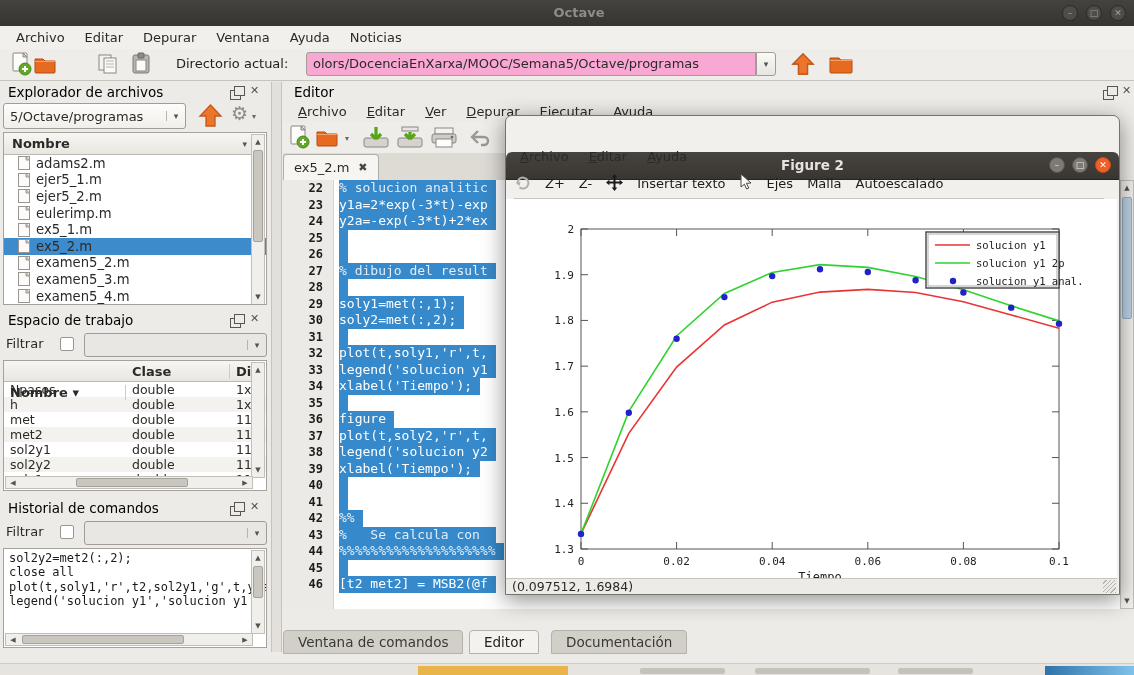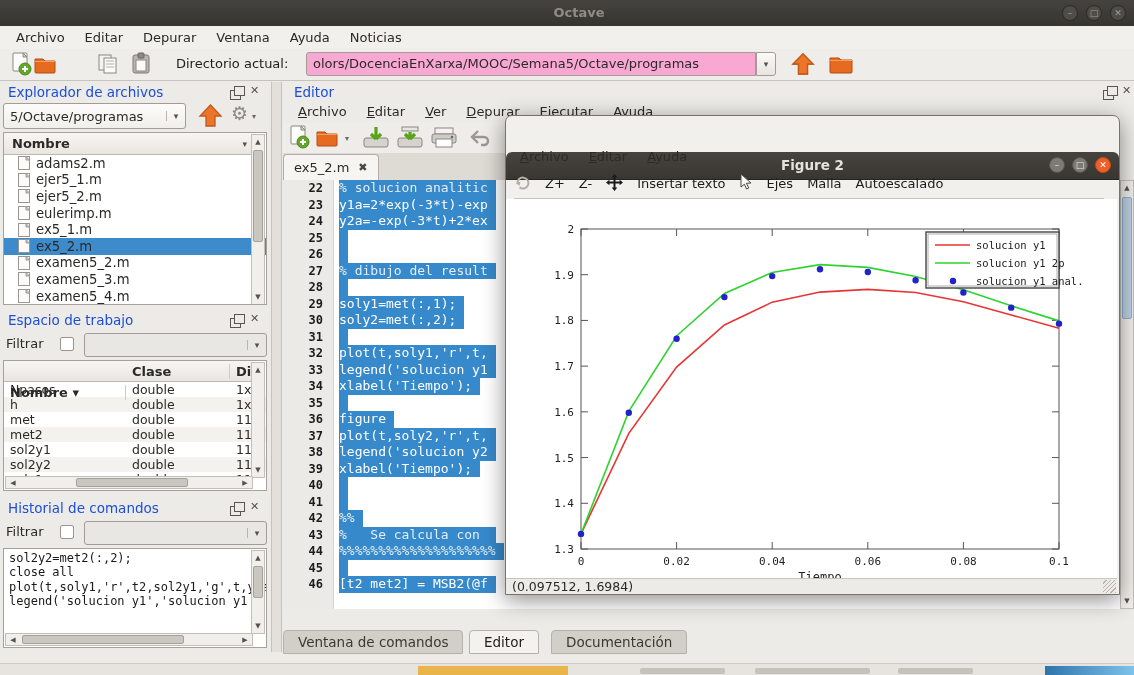--- a/index.html
+++ b/index.html
@@ -21,21 +21,21 @@
   .mn{text-decoration:underline;}
   .tool-label{font-size:13px;color:#1f1e1b;}
   .combo{background:linear-gradient(#fdfcfb,#f1efeb);border:1px solid #a19d96;
     border-radius:3px;display:flex;align-items:center;box-sizing:border-box;}
   .combo .val{flex:1;padding:0 6px;white-space:nowrap;overflow:hidden;}
   .combo .arrow{width:18px;text-align:center;border-left:1px solid #b8b4ae;
     color:#55524d;font-size:9px;}
   .checkbox{width:14px;height:14px;background:#fff;border:1px solid #9a968f;
     border-radius:2px;box-sizing:border-box;}
   
-  .panel-title{font-size:13.5px;color:#1d4ed8;}
+  .panel-title{font-size:13.5px;color:#000000;}
   .dock-ico{position:absolute;color:#55524d;font-size:11px;cursor:default;}
   .undock{width:9px;height:8px;border:1px solid #5a5751;position:relative;display:inline-block;}
   .undock:before{content:'';position:absolute;left:3px;top:-5px;width:9px;height:8px;
     border:1px solid #5a5751;background:#edebe7;}
   .listbox{background:#fff;border:1px solid #a5a19b;box-sizing:border-box;overflow:hidden;}
   .file-row{display:flex;align-items:center;height:16.6px;padding-left:14px;white-space:nowrap;}
   .file-row.sel{background:#3e8bcb;}
   .file-row svg{margin-right:6px;flex:0 0 auto;}
   .hdr{background:linear-gradient(#f7f6f3,#e9e6e1);border-bottom:1px solid #bcb8b2;
     font-weight:bold;display:flex;align-items:center;box-sizing:border-box;}

